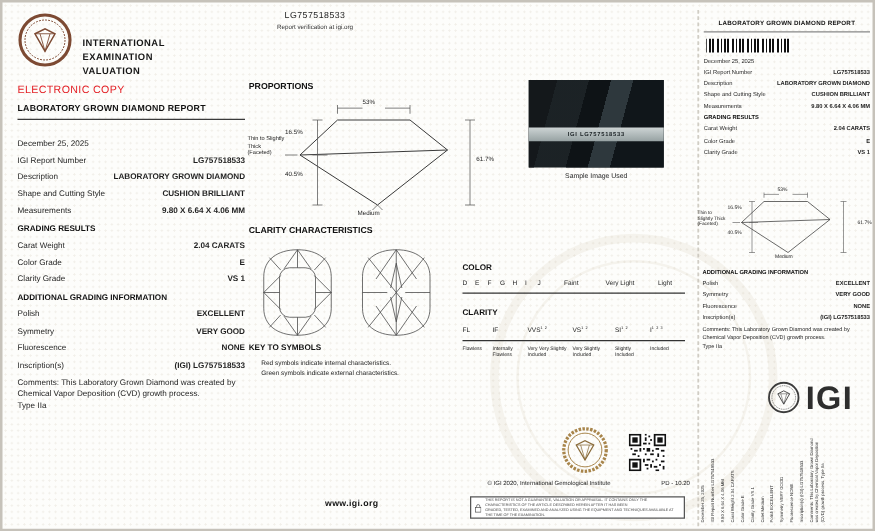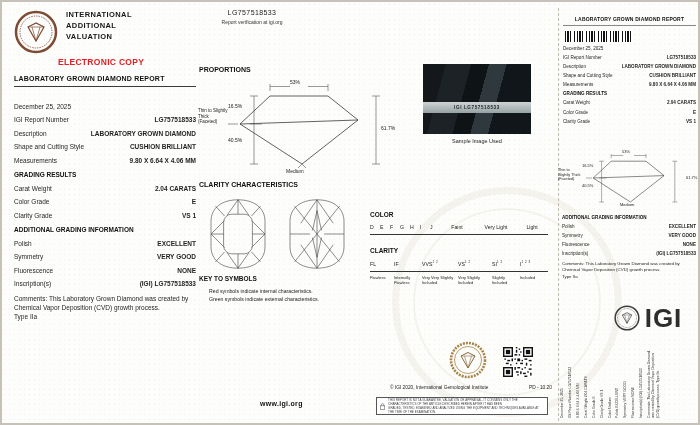--- a/index.html
+++ b/index.html
@@ -10,22 +10,22 @@
   .wm-ring:after{content:"";position:absolute;inset:14px;border:2px solid rgba(176,156,116,0.10);border-radius:50%;}
 
   
   .row{display:flex;justify-content:space-between;align-items:baseline;margin-top:7px;font-size:6.5px;line-height:1;color:#1f1f1f;}
   .row .val{font-weight:bold;text-align:right;}
   .sec{font-size:6.5px;font-weight:bold;color:#111;margin-top:8px;line-height:1;}
 
   
   .col-left{position:absolute;left:12px;top:8px;width:182px;}
   .brand{display:flex;align-items:flex-start;}
-  .brand-text{margin-left:8px;margin-top:0;font-size:7.5px;font-weight:bold;letter-spacing:.4px;color:#171717;line-height:1.45;}
-  .ecopy{margin-top:3px;margin-left:44px;font-size:8.5px;font-weight:bold;color:#e31e24;letter-spacing:.3px;}
+  .brand-text{margin-left:8px;margin-top:20px;font-size:7.5px;font-weight:bold;letter-spacing:.4px;color:#171717;line-height:1.45;}
+  .ecopy{margin-top:3px;font-size:8.5px;font-weight:normal;color:#e31e24;letter-spacing:.3px;}
   .rep-title{margin-top:8px;font-size:7px;font-weight:bold;color:#111;border-bottom:1px solid #3a3a3a;padding-bottom:4px;letter-spacing:.2px;}
   .date-line{margin-top:16px;font-size:6.5px;color:#1f1f1f;}
   .comments{margin-top:6px;font-size:6.5px;line-height:1.4;color:#1f1f1f;}
   .type-note{font-size:6.5px;line-height:1.4;color:#1f1f1f;}
 
   
   .mid-head{position:absolute;left:185px;top:7px;width:130px;text-align:center;}
   .mid-num{font-size:7px;color:#222;letter-spacing:.4px;}
   .mid-verif{font-size:5px;color:#333;margin-top:3px;}
 
@@ -93,21 +93,21 @@
   <div class="col-left">
     <div class="brand">
       <svg width="44" height="44" viewBox="0 0 44 44">
         <circle cx="22" cy="22" r="20" fill="none" stroke="#7d4a33" stroke-width="2.5"></circle>
         <circle cx="22" cy="22" r="16" fill="none" stroke="#7d4a33" stroke-width="0.8" stroke-dasharray="1.5,1"></circle>
         <path d="M14 17 L22 13 L30 17 L22 31 Z" fill="none" stroke="#7d4a33" stroke-width="1.2"></path>
         <path d="M14 17 L30 17 M18 17 L22 31 M26 17 L22 31" stroke="#7d4a33" stroke-width="0.7" fill="none"></path>
       </svg>
       <div class="brand-text">
         <div>INTERNATIONAL</div>
-        <div>ADDITIONAL</div>
+        <div>EXAMINATION</div>
         <div>VALUATION</div>
       </div>
     </div>
     <div class="ecopy">ELECTRONIC COPY</div>
     <div class="rep-title">LABORATORY GROWN DIAMOND REPORT</div>
     <div class="date-line">December 25, 2025</div>
 
     <div class="row">
       <span class="lbl">IGI Report Number</span>
       <span class="val">LG757518533</span>

